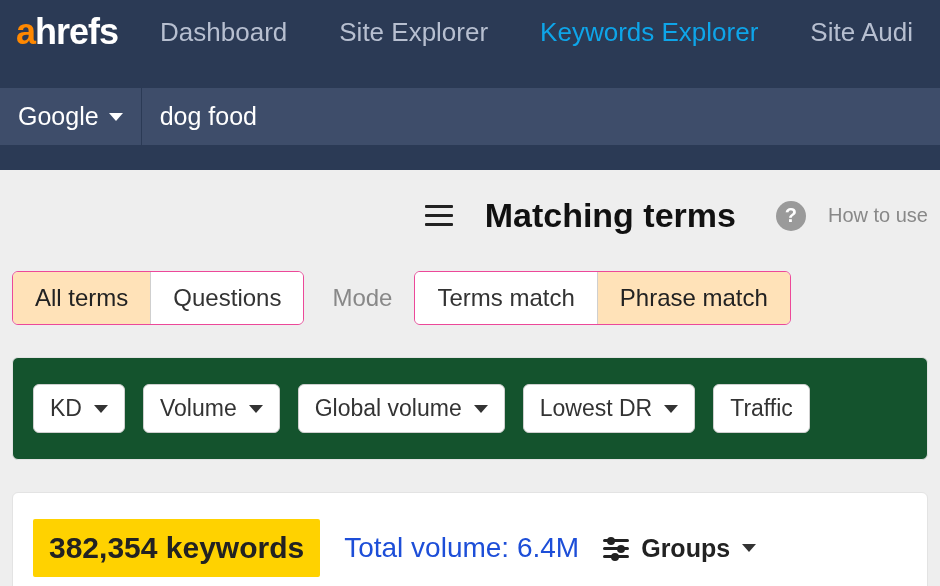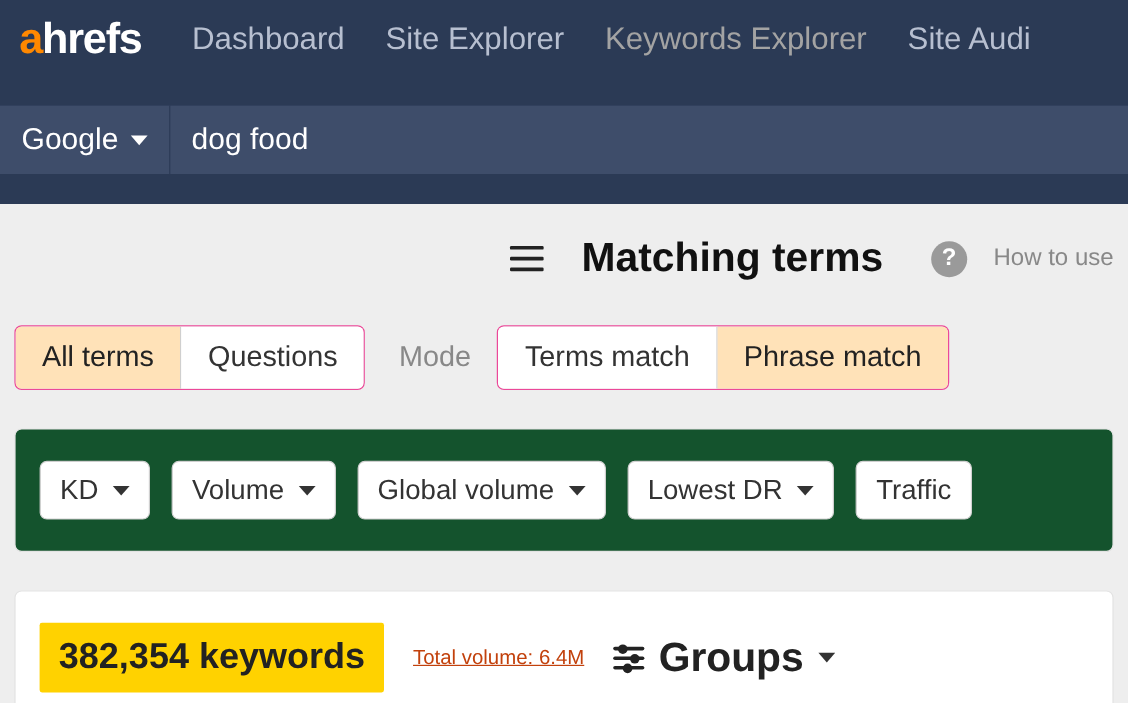--- a/index.html
+++ b/index.html
@@ -24,29 +24,29 @@
     .logo {
       display: flex;
       align-items: center;
       font-size: 36px;
       font-weight: 800;
       letter-spacing: -1px;
       margin-right: 42px;
     }
     .logo-a { color: #ff8800; }
     .logo-rest { color: #ffffff; }
-    .nav-links { display: flex; gap: 34px; }
+    .nav-links { display: flex; gap: 52px; }
     .nav-link {
       color: #b7bfd0;
       font-size: 26px;
       font-weight: 400;
       cursor: pointer;
       white-space: nowrap;
     }
-    .nav-link.active { color: #a3a3a3; }
+    .nav-link.active { color: #0ea5e9; }
     .search-bar {
       display: flex;
       padding: 0 0;
       margin-top: 24px;
     }
     .search-dropdown {
       background: #3e4d6a;
       color: #ffffff;
       font-size: 25px;
       padding: 14px 18px;
@@ -183,29 +183,28 @@
     }
     .keyword-count {
       background: #ffd200;
       color: #222;
       font-size: 30px;
       font-weight: 700;
       padding: 12px 16px;
       border-radius: 2px;
     }
     .total-volume {
-      font-size: 17px;
-      color: #c2410c;
-      text-decoration: underline;
+      font-size: 28px;
+      color: #1d4ed8;
     }
     .groups-toggle {
       display: flex;
       align-items: center;
       gap: 12px;
-      font-size: 34px;
+      font-size: 25px;
       font-weight: 700;
       color: #222;
       cursor: pointer;
     }
     .sliders-icon {
       width: 26px;
       height: 22px;
       position: relative;
     }
     .sliders-icon .bar {

